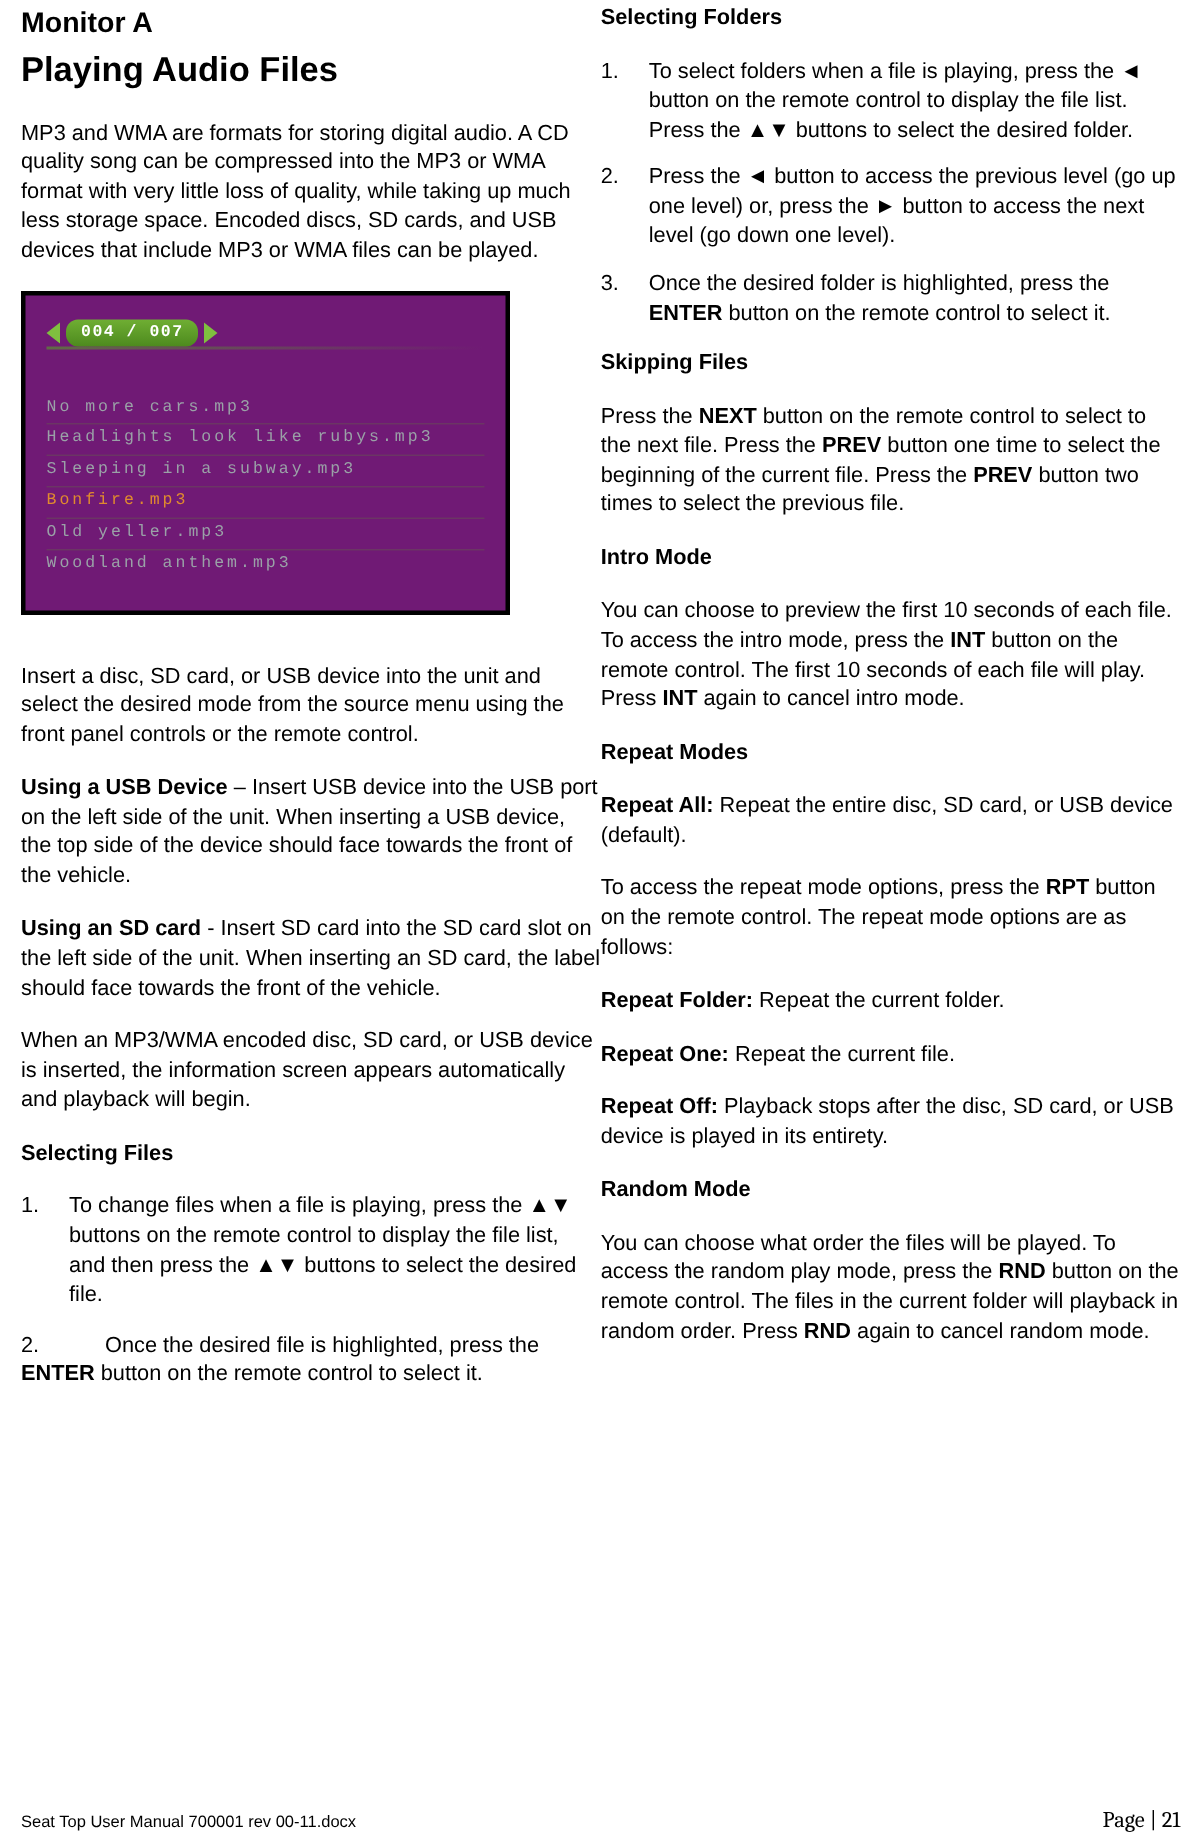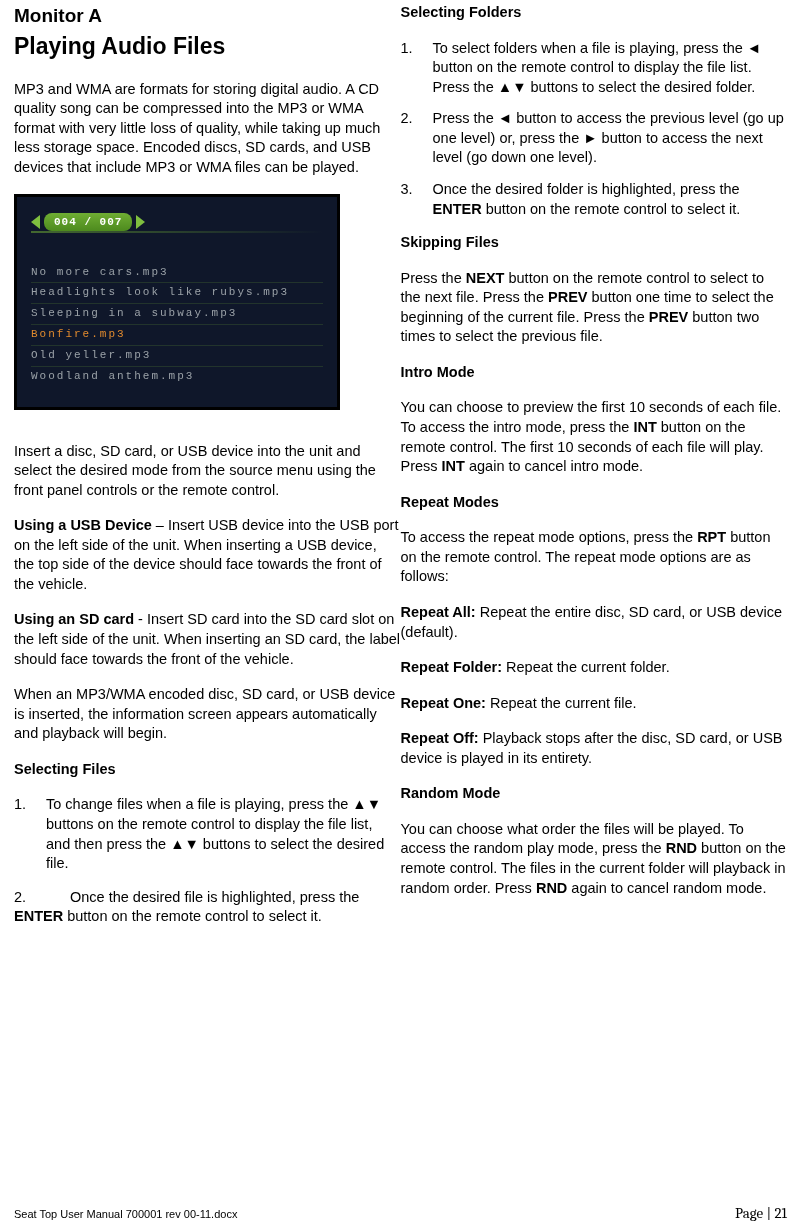--- a/index.html
+++ b/index.html
@@ -60,21 +60,21 @@
   }
   .hang2 .num {
     display: inline-block;
     width: 56px;
   }
   
   .device {
     margin: 6px 0 32px 0;
     width: 326px;
     height: 216px;
-    background: #0f172a;
+    background: #701a75;
     border: 3px solid #000;
     box-sizing: border-box;
     position: relative;
     font-family: "Courier New", monospace;
   }
   .device .counter-bar {
     position: absolute;
     top: 16px; left: 14px;
     display: flex;
     align-items: center;
@@ -208,23 +208,23 @@
         </li>
       </ol>
 
       <p class="sect-head">Skipping Files</p>
       <p><span>Press the </span><span class="b">NEXT</span><span> button on the remote control to select to the next file. Press the </span><span class="b">PREV</span><span> button one time to select the beginning of the current file. Press the </span><span class="b">PREV</span><span> button two times to select the previous file.</span></p>
 
       <p class="sect-head">Intro Mode</p>
       <p><span>You can choose to preview the first 10 seconds of each file. To access the intro mode, press the </span><span class="b">INT</span><span> button on the remote control. The first 10 seconds of each file will play. Press </span><span class="b">INT</span><span> again to cancel intro mode.</span></p>
 
       <p class="sect-head">Repeat Modes</p>
+      <p><span class="b">Repeat All:</span><span> Repeat the entire disc, SD card, or USB device (default).</span></p>
+
       <p><span>To access the repeat mode options, press the </span><span class="b">RPT</span><span> button on the remote control. The repeat mode options are as follows:</span></p>
-
-      <p><span class="b">Repeat All:</span><span> Repeat the entire disc, SD card, or USB device (default).</span></p>
       <p><span class="b">Repeat Folder:</span><span> Repeat the current folder.</span></p>
       <p><span class="b">Repeat One:</span><span> Repeat the current file.</span></p>
       <p><span class="b">Repeat Off:</span><span> Playback stops after the disc, SD card, or USB device is played in its entirety.</span></p>
 
       <p class="sect-head">Random Mode</p>
       <p><span>You can choose what order the files will be played. To access the random play mode, press the </span><span class="b">RND</span><span> button on the remote control. The files in the current folder will playback in random order. Press </span><span class="b">RND</span><span> again to cancel random mode.</span></p>
     </div>
 
   </div>
 

